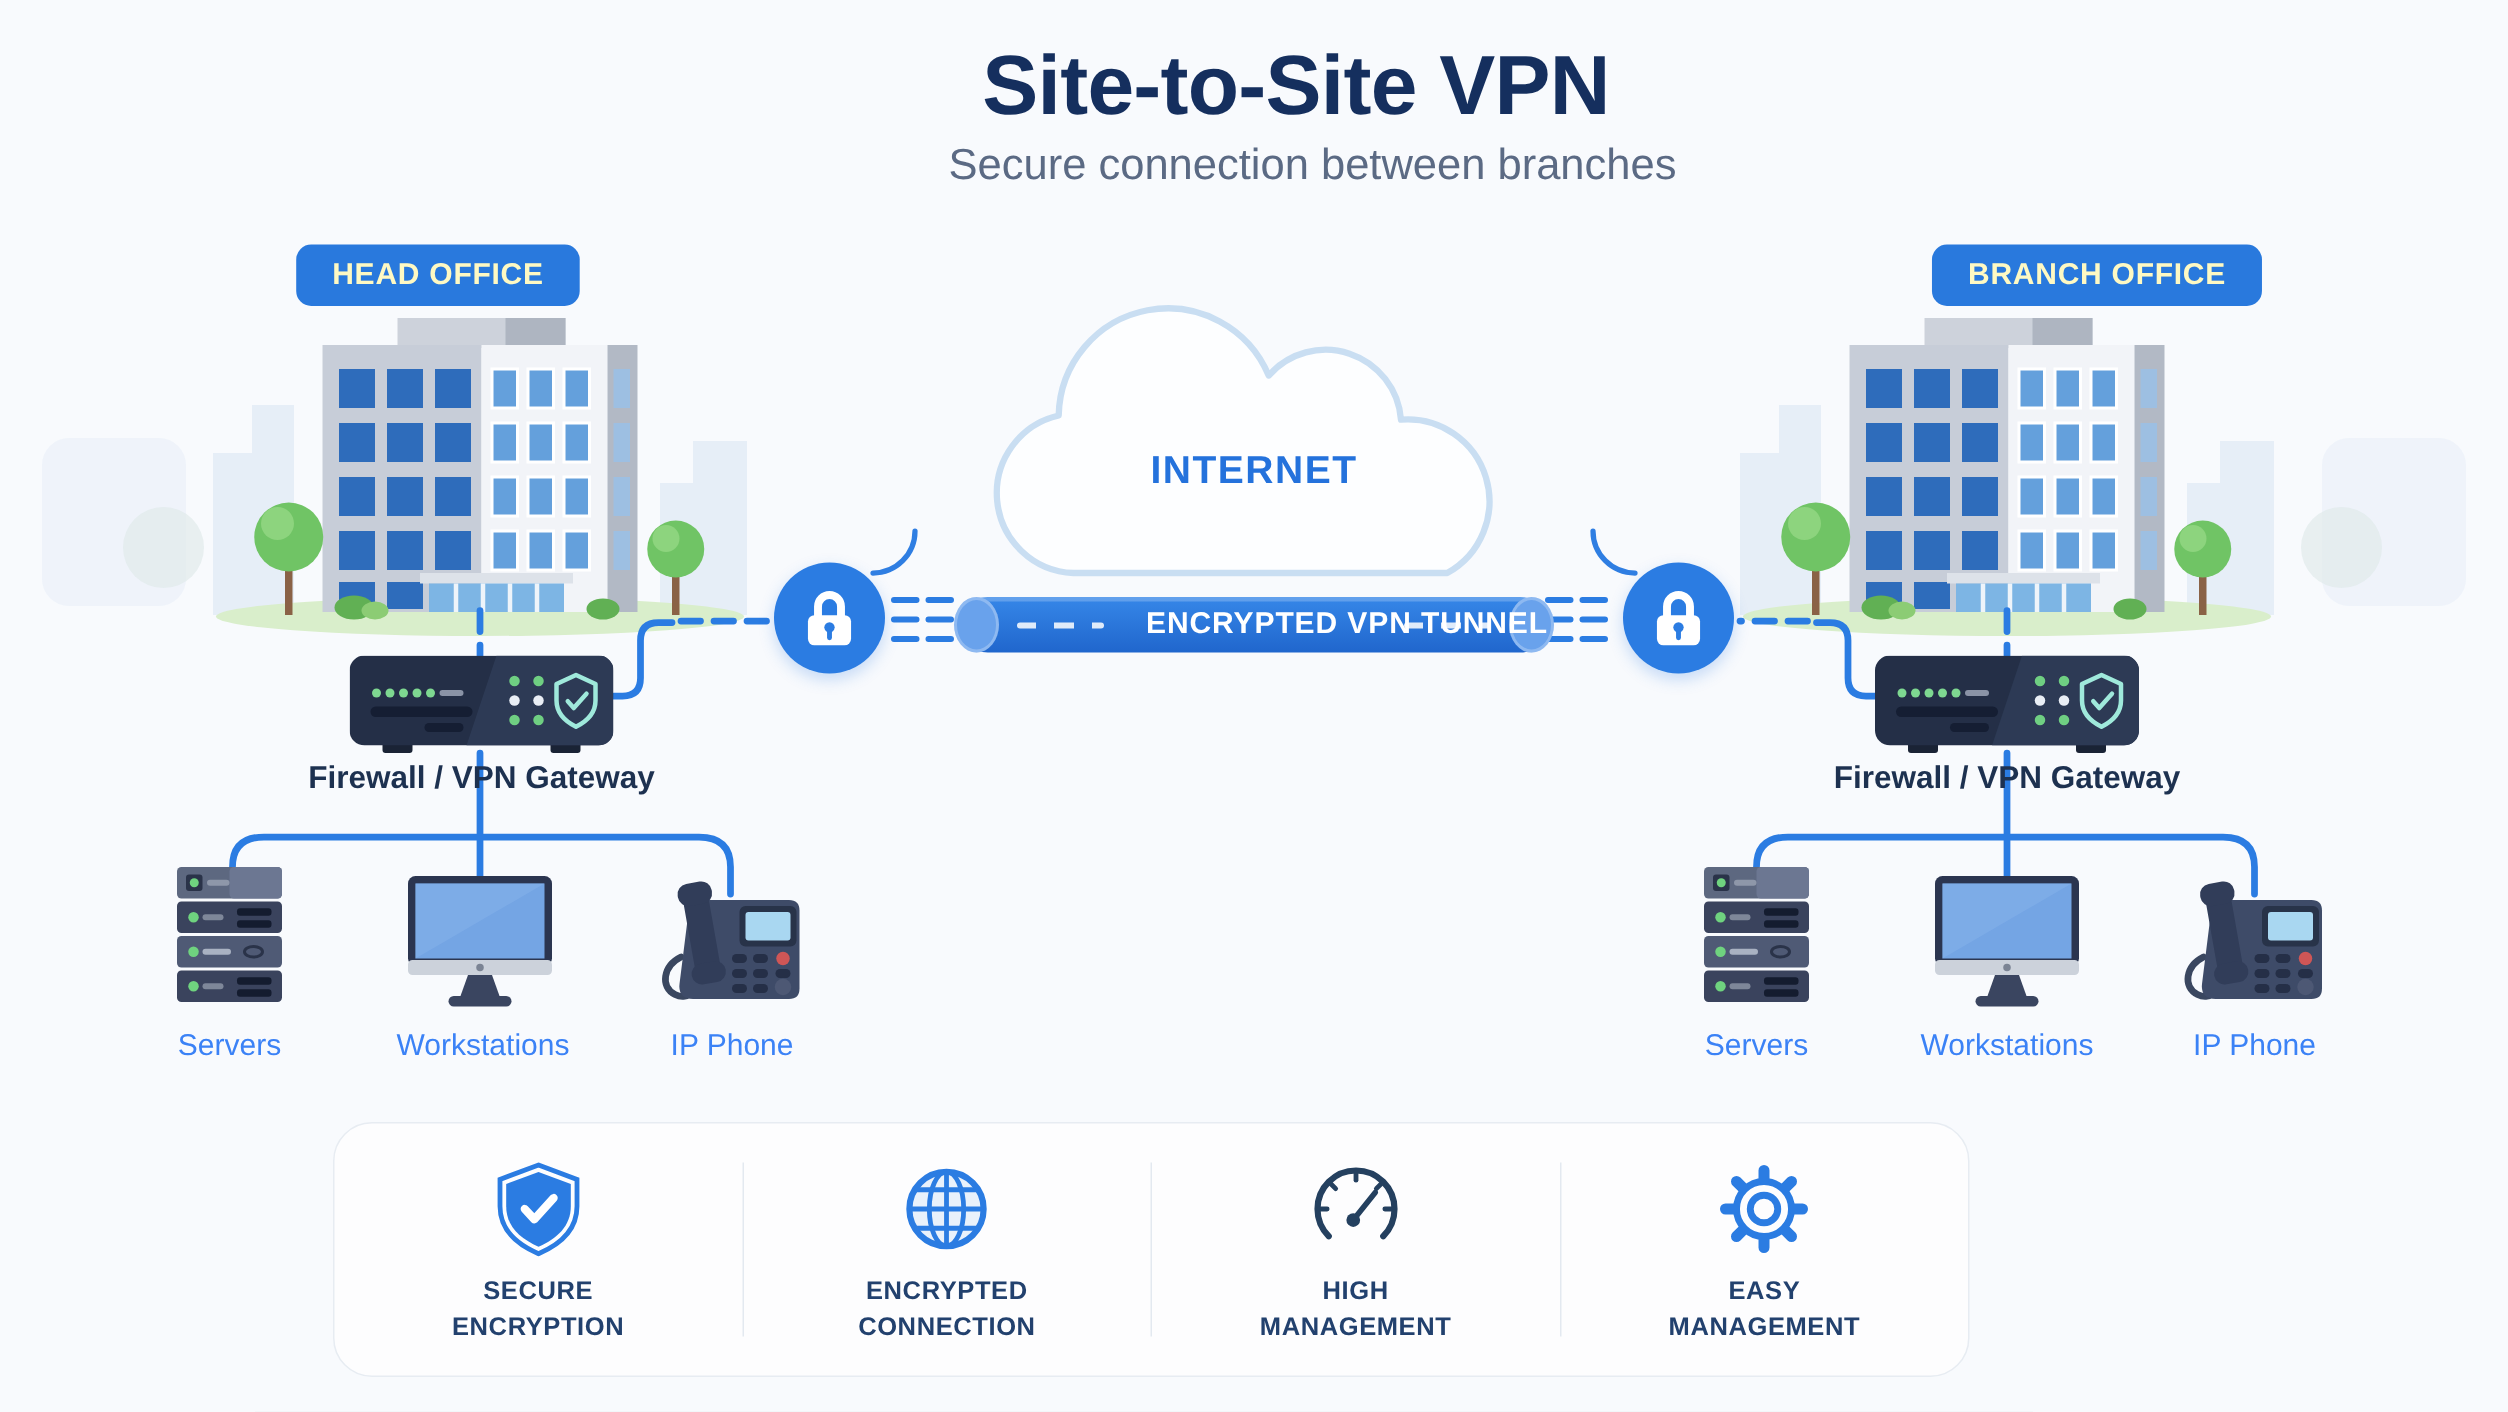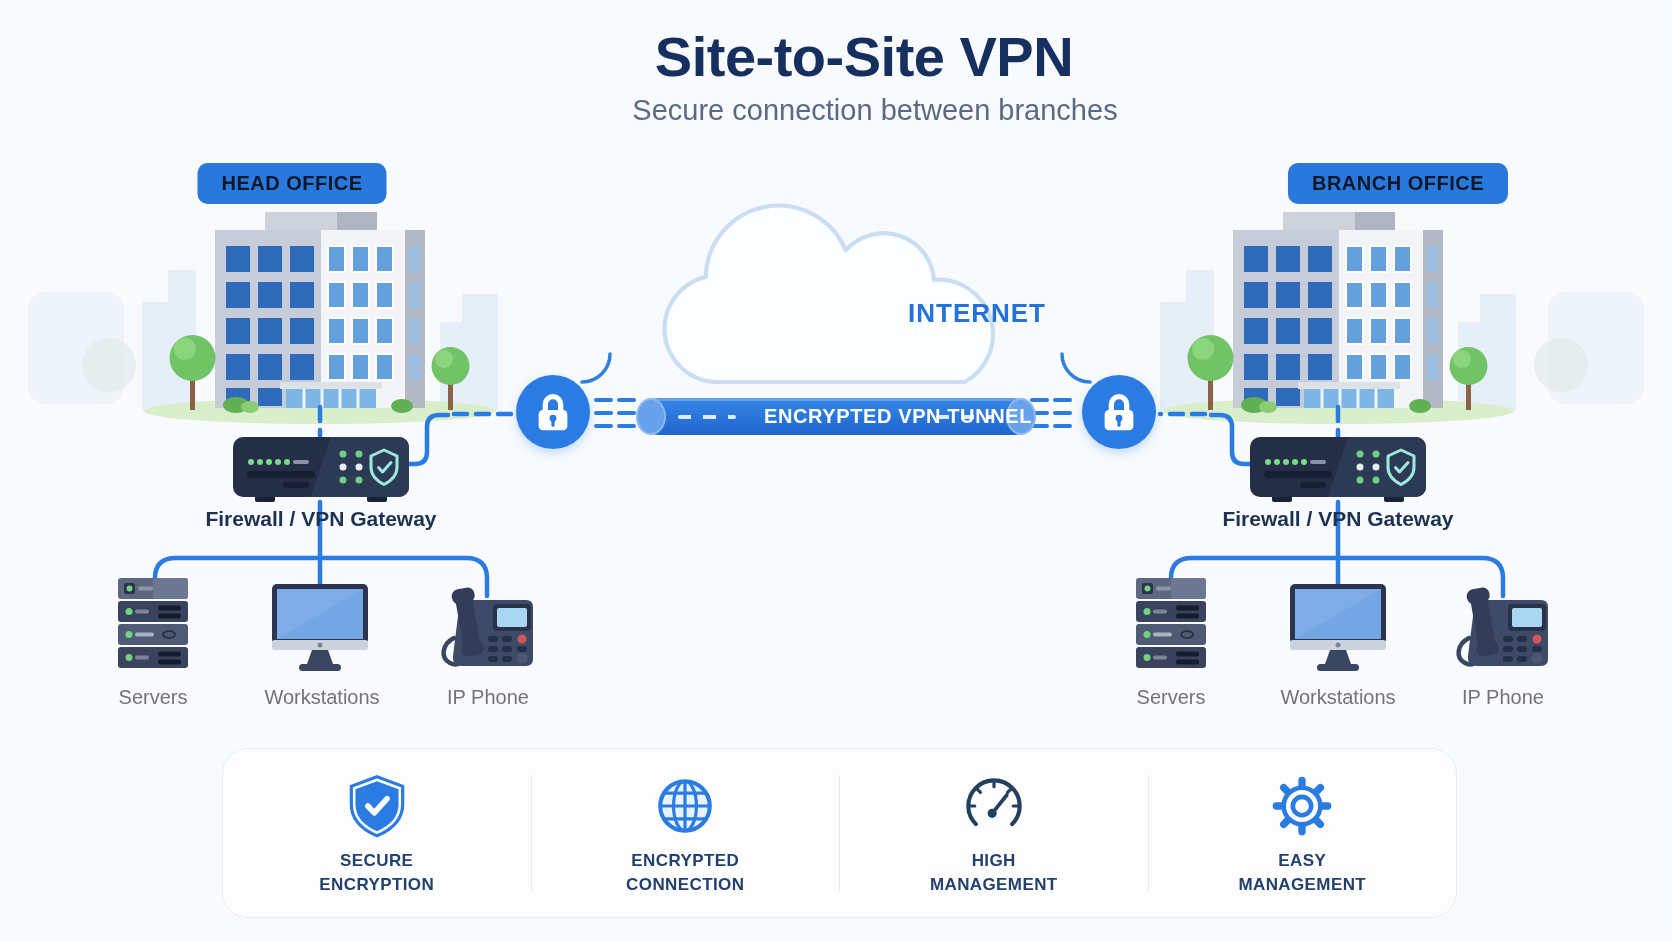--- a/index.html
+++ b/index.html
@@ -9,50 +9,50 @@
     font-family:"Liberation Sans","DejaVu Sans",sans-serif;
   }
   .abs{position:absolute;}
   
   .title{position:absolute;top:24px;left:0;width:100%;text-align:center;
     font-size:56px;font-weight:800;color:#152f5e;letter-spacing:-0.5px;padding-left:28px;}
   .subtitle{position:absolute;top:94px;left:0;width:100%;text-align:center;
     font-size:29px;font-weight:400;color:#5b6a84;padding-left:39px;}
   
   .badge{position:absolute;top:163px;transform:translateX(-50%);
-    background:#2979dd;color:#0f172a;font-size:20px;font-weight:700;
+    background:#2979dd;color:#fef9c3;font-size:20px;font-weight:700;
     letter-spacing:0.5px;padding:9px 24px;border-radius:10px;white-space:nowrap;}
   
   .scene{position:absolute;top:198px;width:360px;height:232px;}
   .firewall{position:absolute;top:437px;width:176px;height:66px;}
   .gw-label{position:absolute;top:507px;width:360px;transform:translateX(-50%);
     text-align:center;font-size:21px;font-weight:700;color:#1d3150;}
   .dev-label{position:absolute;top:686px;transform:translateX(-50%);
-    font-size:20px;font-weight:500;color:#737373;white-space:nowrap;}
+    font-size:20px;font-weight:500;color:#3b82f6;white-space:nowrap;}
   
   .cloud-svg{position:absolute;left:626px;top:172px;width:420px;height:224px;}
-  .cloud-label{position:absolute;left:626px;top:298px;width:420px;text-align:right;
+  .cloud-label{position:absolute;left:626px;top:298px;width:420px;text-align:center;
     font-size:26px;font-weight:700;color:#2472dc;letter-spacing:1px;}
   .lock{position:absolute;top:375px;width:74px;height:74px;border-radius:50%;
     background:#2b7ce2;box-shadow:0 4px 10px rgba(43,124,226,.25);}
   .lock svg.pad{position:absolute;left:14px;top:14px;}
   .lock-arc{position:absolute;width:38px;height:38px;}
   .tunnel{position:absolute;left:640px;top:398px;width:392px;height:37px;
     background:linear-gradient(180deg,#3687e8,#2066cd);border-radius:19px;
     box-shadow:inset 0 3px 0 rgba(255,255,255,.22);}
   .tunnel .cap{position:absolute;top:0;width:30px;height:37px;border-radius:50%;
     background:#69a2ec;box-shadow:inset 0 0 0 2px rgba(255,255,255,.25);}
   .tunnel .cap.left{left:-4px;} .tunnel .cap.right{right:-4px;}
   .tunnel-label{position:relative;line-height:37px;text-align:right;color:#fff;
     font-weight:700;font-size:20px;letter-spacing:0.6px;}
   .tunnel .dash{position:absolute;top:17px;height:4px;width:58px;border-radius:2px;
     background:repeating-linear-gradient(90deg,rgba(255,255,255,.85) 0 13px,transparent 13px 25px);}
   .tunnel .dash.l{left:38px;} .tunnel .dash.r{right:38px;}
   
-  .features{position:absolute;left:222px;top:748px;width:1235px;height:170px;
+  .features{position:absolute;left:222px;top:748px;width:1091px;height:170px;
     background:#fdfdfe;border:1.5px solid #e7ecf2;border-radius:26px;
     display:flex;align-items:stretch;box-sizing:border-box;}
   .feature{flex:1;display:flex;flex-direction:column;align-items:center;
     justify-content:center;gap:10px;padding-top:4px;}
   .flabel{text-align:center;font-size:17px;font-weight:700;color:#22416e;
     letter-spacing:0.4px;line-height:1.4;}
   .divider{width:1px;background:#e3e9f0;margin:26px 0;}
   
   .blob{position:absolute;background:#e9f0f9;border-radius:18px;opacity:.65;}
   .blob.round{border-radius:50%;background:#dfeae9;}

